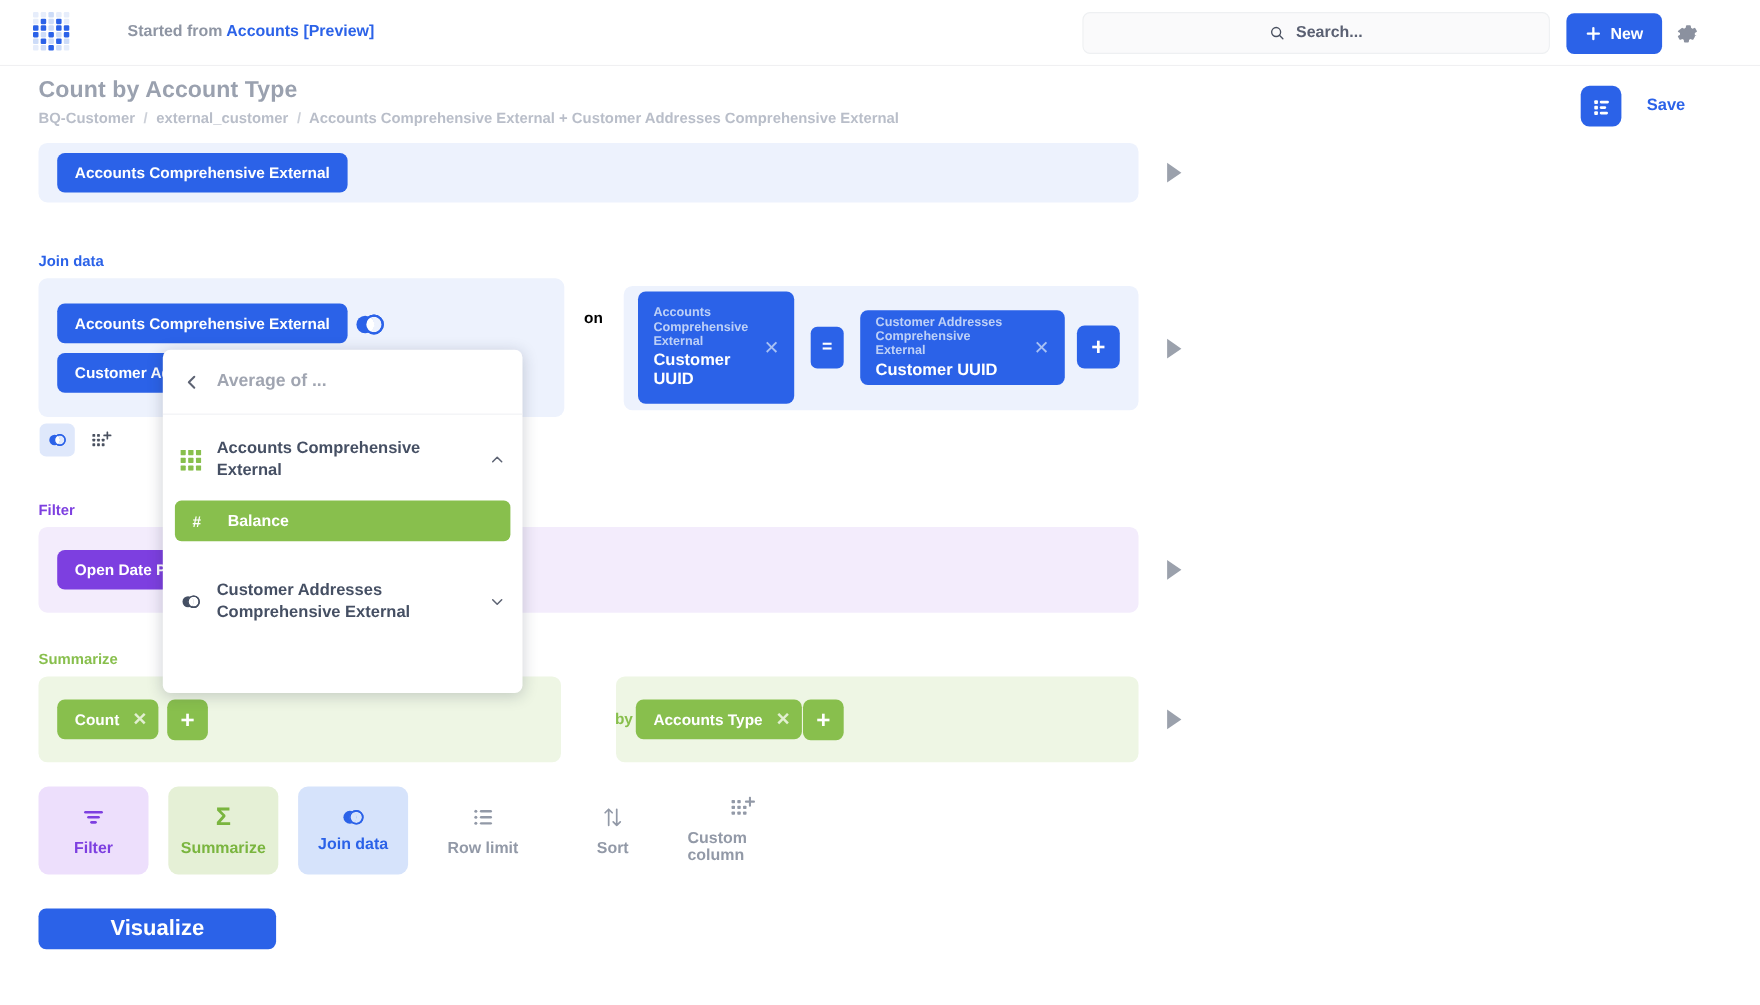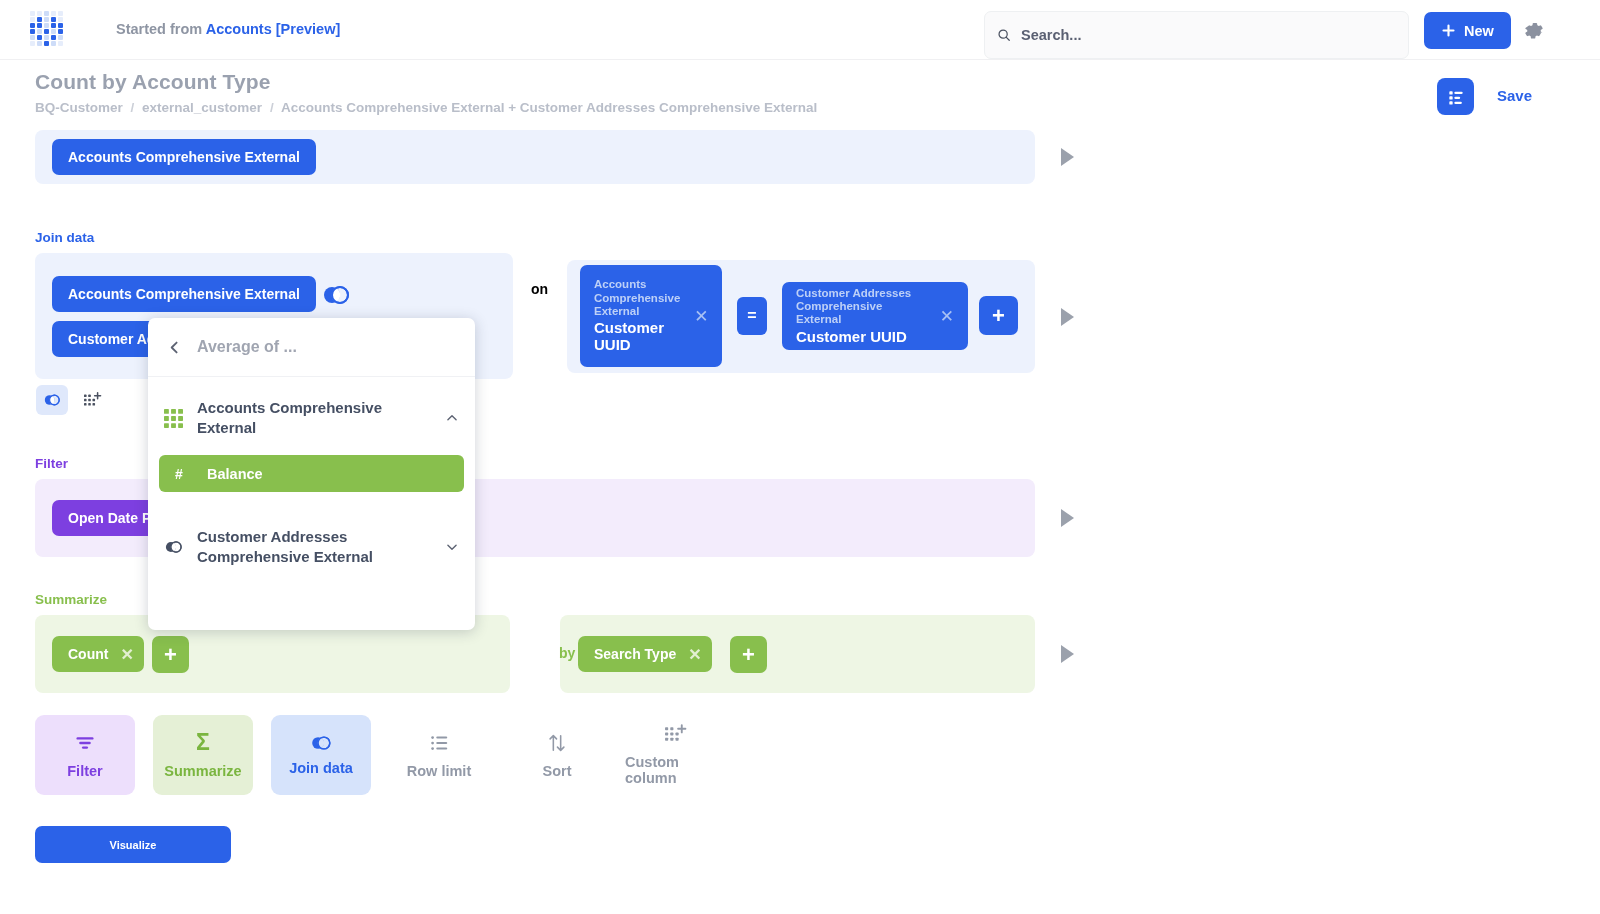--- a/index.html
+++ b/index.html
@@ -24,23 +24,23 @@
   .d1 { background: #cddcf8; }
   .d2 { background: #2b62e8; }
 
   .started {
     position: absolute; left: 80px; top: 21px;
     font-size: 14.5px; font-weight: bold; color: #8e95a3; white-space: nowrap; margin-left: 36px;
   }
   .started a { color: #2b62e8; text-decoration: none; }
 
   .searchbox {
-    position: absolute; left: 984px; top: 11px; width: 425px; height: 48px;
+    position: absolute; left: 984px; top: 11px; width: 425px; height: 38px;
     background: #fafafb; border: 1px solid #eef0f2; border-radius: 7px;
-    display: flex; align-items: center; padding: 0 12px; gap: 10px;
+    display: flex; align-items: center; padding: 0 12px; gap: 10px; justify-content: center;
   }
   .searchbox .ph { font-size: 14.5px; color: #5a6072; font-weight: bold; }
 
   .newbtn {
     position: absolute; left: 1424px; top: 12px; height: 37px; padding: 14px 17px;
     background: #2b62e8; color: #fff; border: none; border-radius: 7px;
     font-family: inherit; font-size: 14.5px; font-weight: bold;
     display: flex; align-items: center; gap: 8px; cursor: pointer;
   }
   .gear { position: absolute; left: 1522px; top: 19px; width: 24px; height: 24px; cursor: pointer; }
@@ -170,22 +170,22 @@
     width: 100px; height: 80px; border-radius: 9px; display: flex; flex-direction: column;
     align-items: center; justify-content: center; gap: 9px; cursor: pointer;
     font-size: 14.5px; font-weight: bold;
   }
   .act-filter { background: #eddffc; color: #7d3fe0; }
   .act-summ { background: #e5f0d6; color: #7ab53f; }
   .act-join { background: #d6e3fb; color: #2b62e8; }
   .act-plain { background: transparent; color: #9299a7; }
 
   .visualize {
-    position: absolute; left: 35px; top: 826px; width: 196px; height: 37px;
-    background: #2b62e8; border-radius: 7px; color: #fff; font-size: 11px;
+    position: absolute; left: 35px; top: 826px; width: 216px; height: 37px;
+    background: #2b62e8; border-radius: 7px; color: #fff; font-size: 20px;
     font-weight: bold; display: flex; align-items: center; justify-content: center;
     cursor: pointer; border: none; font-family: inherit;
   }
 
   
   .popup {
     position: absolute; left: 148px; top: 318px; width: 327px; height: 312px;
     background: #fff; border-radius: 7px; z-index: 50;
     box-shadow: 0 2px 14px rgba(35,45,70,.22);
     overflow: hidden;
@@ -384,21 +384,21 @@
 
 <button class="chip chip-green c-count">
   <span>Count</span>
   <span class="chipx">✕</span>
 </button>
 <div class="plus-btn pb-green pb-count">+</div>
 
 <div class="by-word">by</div>
 
 <button class="chip chip-green c-acctype">
-  <span>Search Type</span>
+  <span>Accounts Type</span>
   <span class="chipx">✕</span>
 </button>
 <div class="plus-btn pb-green pb-acc">+</div>
 <div class="play play4"></div>
 
 <div class="actionbar">
   <div class="act act-filter">
     <svg width="22" height="22" viewBox="0 0 24 24">
       <g stroke="#7d3fe0" stroke-width="2.6" stroke-linecap="round">
         <line x1="4" y1="7" x2="20" y2="7"></line>

